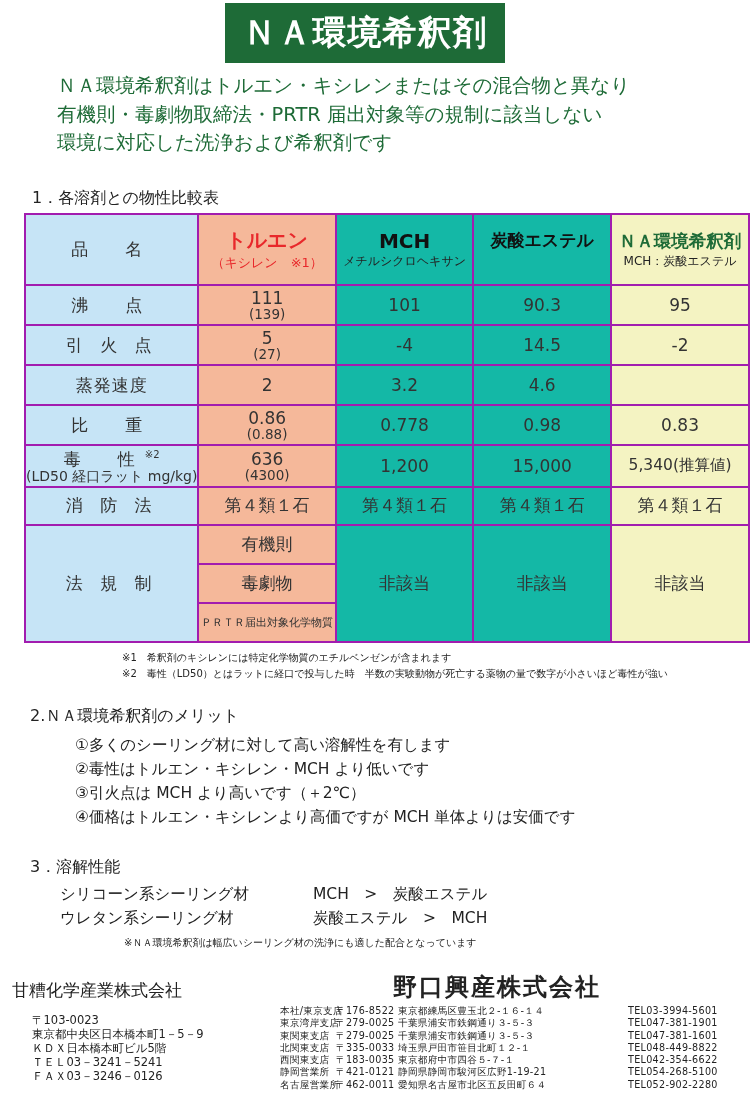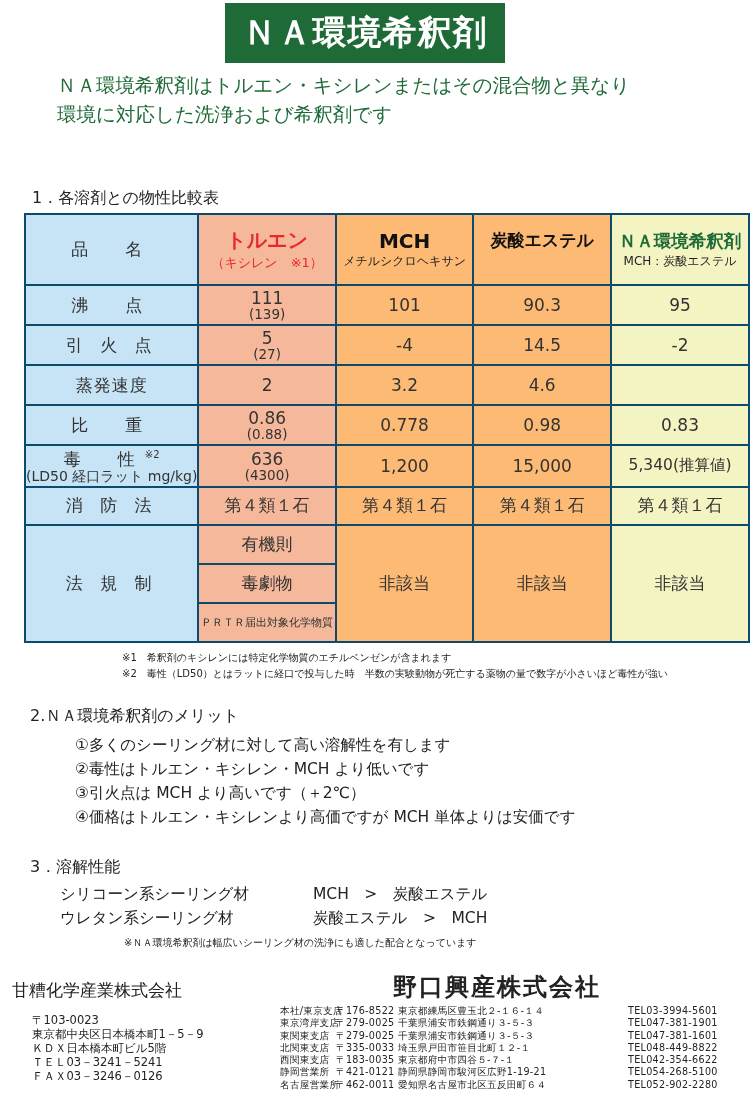--- a/index.html
+++ b/index.html
@@ -2,24 +2,24 @@
 <html><head>
 <meta charset="utf-8">
 <style>
   html,body{margin:0;padding:0;background:#fff;}
   body{width:750px;height:1107px;position:relative;overflow:hidden;font-family:"DejaVu Sans","Liberation Sans",sans-serif;color:#222;}
   .banner{position:absolute;left:225px;top:3px;width:280px;height:60px;background:#1e6b37;color:#fff;font-weight:bold;font-size:34px;display:flex;align-items:center;justify-content:center;letter-spacing:1px;}
   .intro{position:absolute;left:57px;top:72px;color:#1e6b37;font-size:19.5px;line-height:28.5px;}
   .intro div{white-space:nowrap;}
   .sec-title{position:absolute;font-size:16px;color:#222;white-space:nowrap;}
   table.cmp{position:absolute;left:24px;top:213px;border-collapse:collapse;table-layout:fixed;}
-  table.cmp td{border:2px solid #0c4a6e;text-align:center;vertical-align:middle;padding:0;font-size:17px;color:#333;}
+  table.cmp td{border:2px solid #a21caf;text-align:center;vertical-align:middle;padding:0;font-size:17px;color:#333;}
   .c-lab{background:#c6e4f6;width:140px;}
   .c-tol{background:#f5b89a;width:138px;}
-  .c-w{background:#fdba74;width:138px;}
+  .c-w{background:#14b8a6;width:138px;}
   .c-na{background:#f4f3c2;width:138px;}
   .lab{font-size:17px;letter-spacing:10px;}
   .sub{font-size:13.5px;line-height:14px;display:block;}
   .big{font-size:17px;line-height:18px;display:block;}
   .h-tol{color:#e8282b;font-weight:bold;font-size:20px;}
   .h-tol-sub{color:#e8282b;font-size:13px;}
   .h-mch{font-weight:bold;font-size:20px;color:#111;}
   .h-mch-sub{font-size:12px;color:#222;}
   .h-na{color:#1e6b37;font-weight:bold;font-size:17.5px;}
   .h-na-sub{font-size:12px;color:#222;}
@@ -40,20 +40,21 @@
   .co2-list .z{width:62px;}
   .co2-list .a{width:230px;}
 </style>
 </head>
 <body>
 
 <div class="banner">ＮＡ環境希釈剤</div>
 
 <div class="intro">
   <div>ＮＡ環境希釈剤はトルエン・キシレンまたはその混合物と異なり</div>
+  <div>有機則・毒劇物取締法・PRTR 届出対象等の規制に該当しない</div>
   <div>環境に対応した洗浄および希釈剤です</div>
 </div>
 
 <div class="sec-title" style="left:32px;top:188px;">1．各溶剤との物性比較表</div>
 
 <table class="cmp">
   <tbody>
       <tr style="height:71px;">
     <td class="c-lab"><span class="lab">品　名</span></td>
     <td class="c-tol">

